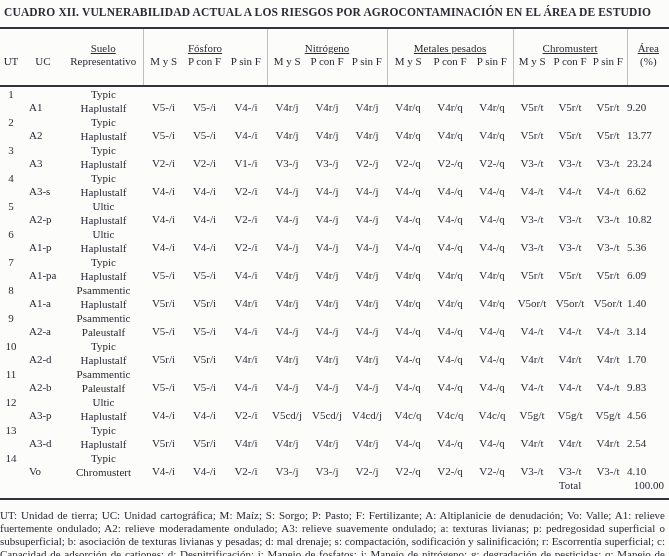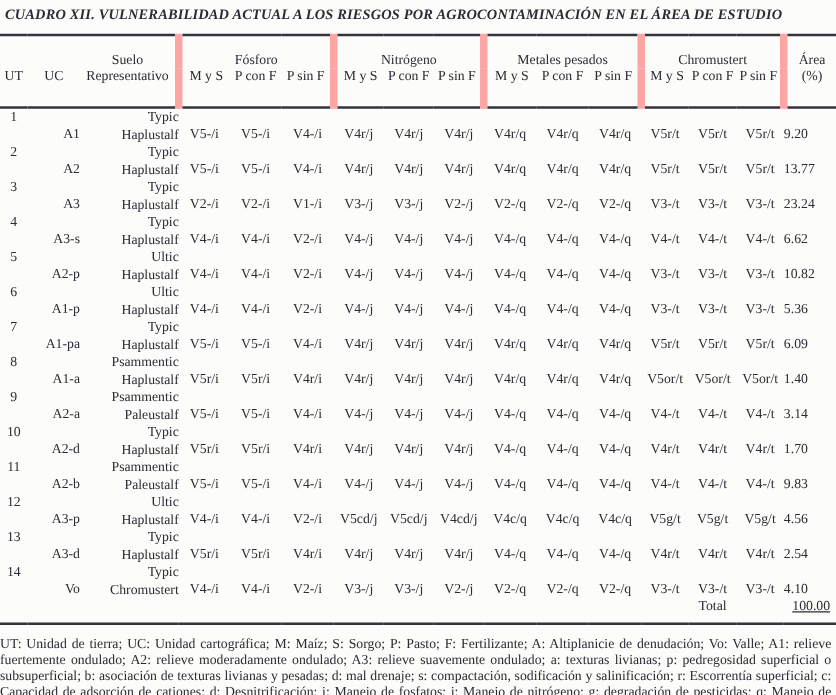--- a/index.html
+++ b/index.html
@@ -11,57 +11,56 @@
     font-family: "Liberation Serif", "DejaVu Serif", serif;
   }
   .page { position: relative; width: 669px; height: 556px; }
 
   .title {
     margin: 5px 4px 7px 4px;
     font-size: 11.5px; font-weight: bold;
     letter-spacing: 0.15px;
     white-space: nowrap;
     line-height: 15px;
-    font-style: italic;
   }
 
   table.vuln {
     width: 669px;
     border-collapse: collapse;
     table-layout: fixed;
     border-top: 2px solid #33333d;
   }
   thead th {
     font-weight: normal;
     font-size: 11px;
     line-height: 13px;
     text-align: center;
     padding: 0;
     white-space: nowrap;
     overflow: visible;
   }
-  thead tr.r1 th { height: 21px; vertical-align: bottom; padding-top: 13px; }
+  thead tr.r1 th { height: 21px; vertical-align: bottom; padding-top: 13px; text-decoration: underline; }
   thead tr.r2 th { height: 20px; vertical-align: middle; border-bottom: 2px solid #33333d; padding-bottom: 17px; }
-  thead th.vl { border-left: 6px solid #fca5a5; }
+  thead th.vl { border-left: 1px solid #fca5a5; }
 
   tbody td { font-size: 11px; line-height: 13.5px; padding: 0; white-space: nowrap; }
   tr.data-row { height: 27px; }
   td.c-ut   { text-align: center; vertical-align: top; padding-top: 1px; }
-  td.c-uc   { text-align: right; vertical-align: top; padding-left: 7px; padding-top: 14px; }
-  td.c-soil { text-align: right; vertical-align: top; padding-top: 1px; }
+  td.c-uc   { text-align: left; vertical-align: top; padding-left: 7px; padding-top: 14px; }
+  td.c-soil { text-align: center; vertical-align: top; padding-top: 1px; }
   td.c-val  { text-align: center; vertical-align: bottom; padding-bottom: 1px; }
   td.c-area { text-align: left; vertical-align: bottom; padding-right: 5px; padding-bottom: 1px; }
 
   tfoot td {
     font-size: 11px; line-height: 13px; padding: 0 0 4px 0;
     border-bottom: 2px solid #33333d;
     height: 20px; vertical-align: top;
   }
   tfoot td.total-label { text-align: center; }
-  tfoot td.total-value { text-align: right; padding-right: 5px; text-decoration: underline; }
+  tfoot td.total-value { text-align: right; padding-right: 5px; }
 
   .footnote {
     margin: 9px 4px 0 0;
     font-size: 11px;
     line-height: 13px;
     text-align: justify;
   }
 </style>
 </head>
 <body>

